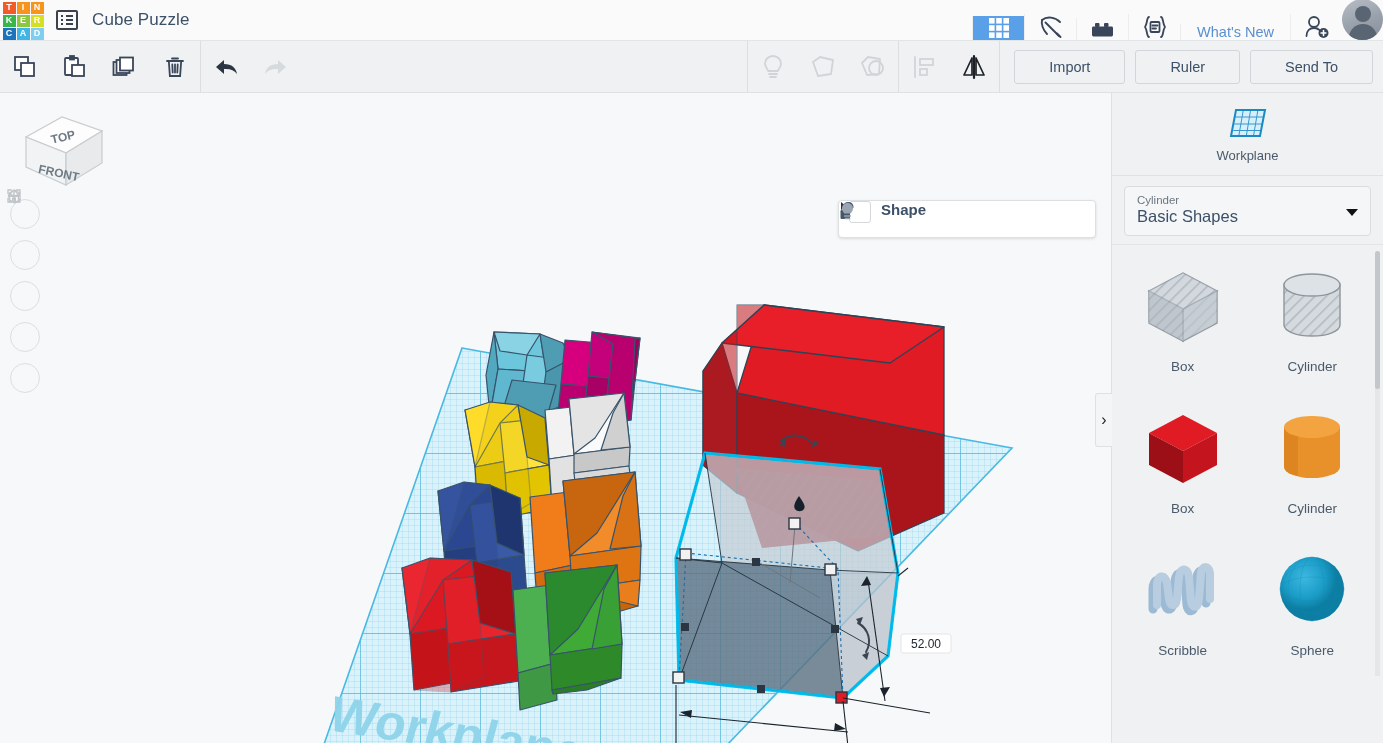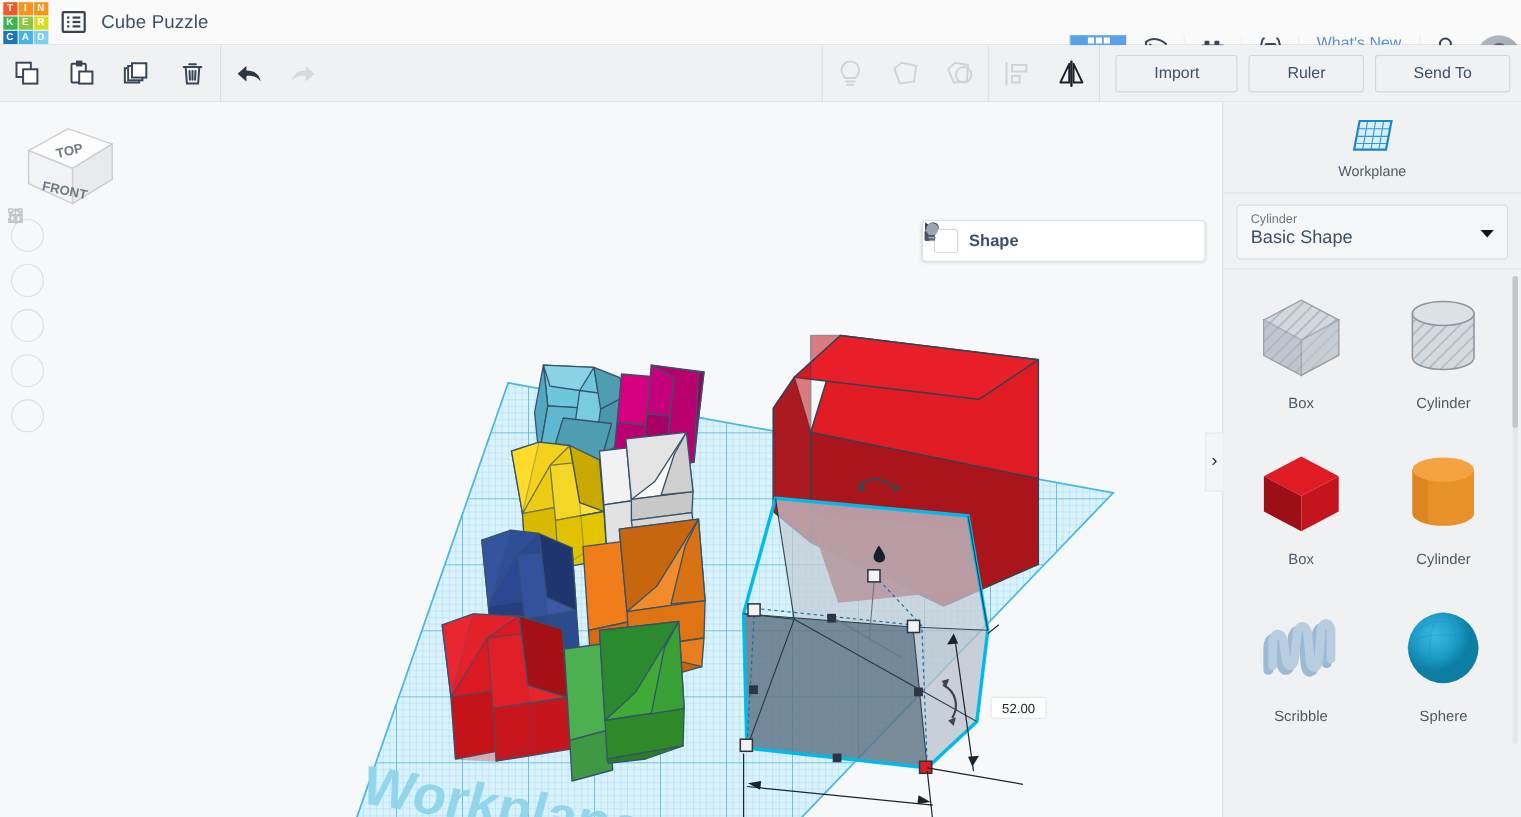--- a/index.html
+++ b/index.html
@@ -52,21 +52,21 @@
   .doc-icon i::before {
     content: ""; position: absolute; left: -5px; top: 0;
     width: 2px; height: 2px; background: #39424e;
   }
   .doc-title {
     display: flex; align-items: center;
     font-size: 17px; color: #3c5068; letter-spacing: .1px;
     padding-left: 2px;
   }
   .topbar-spacer { flex: 1; }
-  .tb-right { display: flex; align-items: flex-start; margin-top: 32px; }
+  .tb-right { display: flex; align-items: flex-end; margin-top: 32px; }
   .tb-icon {
     width: 52px; display: flex; align-items: center; justify-content: center;
     border-left: 1px solid #ebedef; cursor: pointer;
   }
   .tb-icon.active { background: #5aa0e8; }
   .whats-new {
     display: flex; align-items: center; padding: 0 16px;
     border-left: 1px solid #ebedef;
     font-size: 14.5px; color: #5a8fd0; cursor: pointer;
   }
@@ -129,21 +129,21 @@
     display: flex; align-items: center; justify-content: center;
     cursor: pointer;
   }
 
   
   .shape-panel {
     position: absolute; left: 838px; top: 107px;
     width: 258px; height: 38px;
     background: #fff; border: 1px solid #dde0e3; border-radius: 4px;
     box-shadow: 0 1px 3px rgba(0,0,0,.12);
-    display: flex; align-items: center; padding: 0 10px;
+    display: flex; padding: 0 10px;
   }
   .sp-toggle {
     width: 22px; height: 22px; border: 1px solid #d5d8db; border-radius: 3px;
     display: flex; align-items: center; justify-content: center; cursor: pointer;
   }
   .sp-title { margin-left: 10px; font-size: 15px; font-weight: bold; color: #3c5068; }
   .sp-spacer { flex: 1; }
   .sp-ico { width: 30px; display: flex; align-items: center; justify-content: center; cursor: pointer; }
 
   
@@ -694,21 +694,21 @@
             <path d="M8,11 L36.6,11 M7.2,18 L35.3,18 M6.3,24.5 L34,24.5"></path>
           </g>
         </svg>
         <div class="sb-tool-label">Workplane</div>
       </div>
     </div>
 
     <div class="sb-select-wrap">
       <div class="sb-select">
         <div class="sb-select-sup">Cylinder</div>
-        <div class="sb-select-val">Basic Shape</div>
+        <div class="sb-select-val">Basic Shapes</div>
         <div class="sb-caret"></div>
       </div>
     </div>
 
     <div class="sb-grid">
       <div class="sb-scroll-track"></div>
       <div class="sb-scroll"></div>
 
       <div class="sb-items">
 

